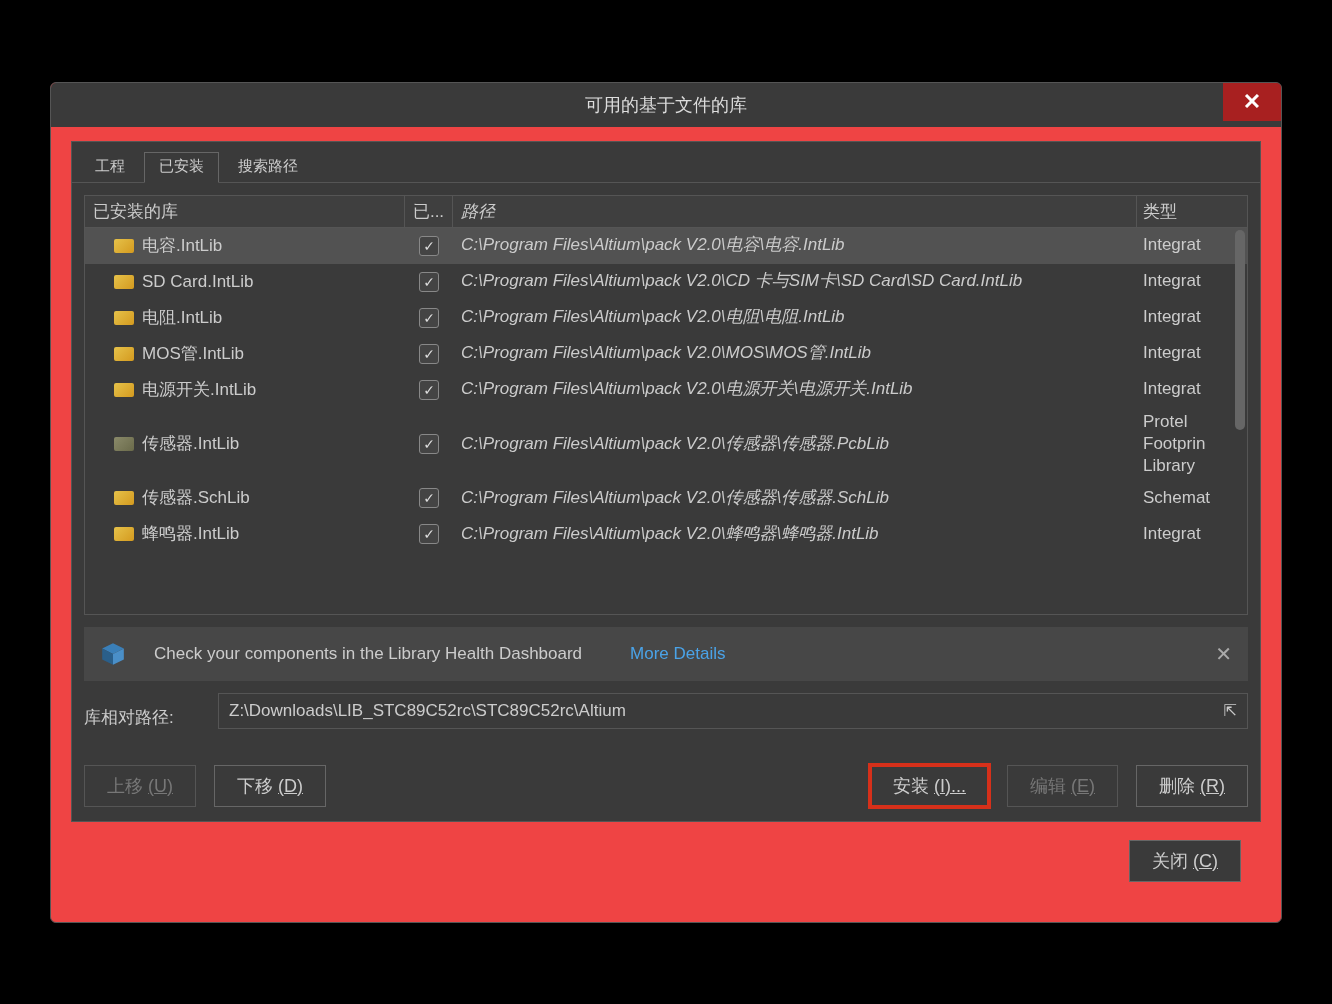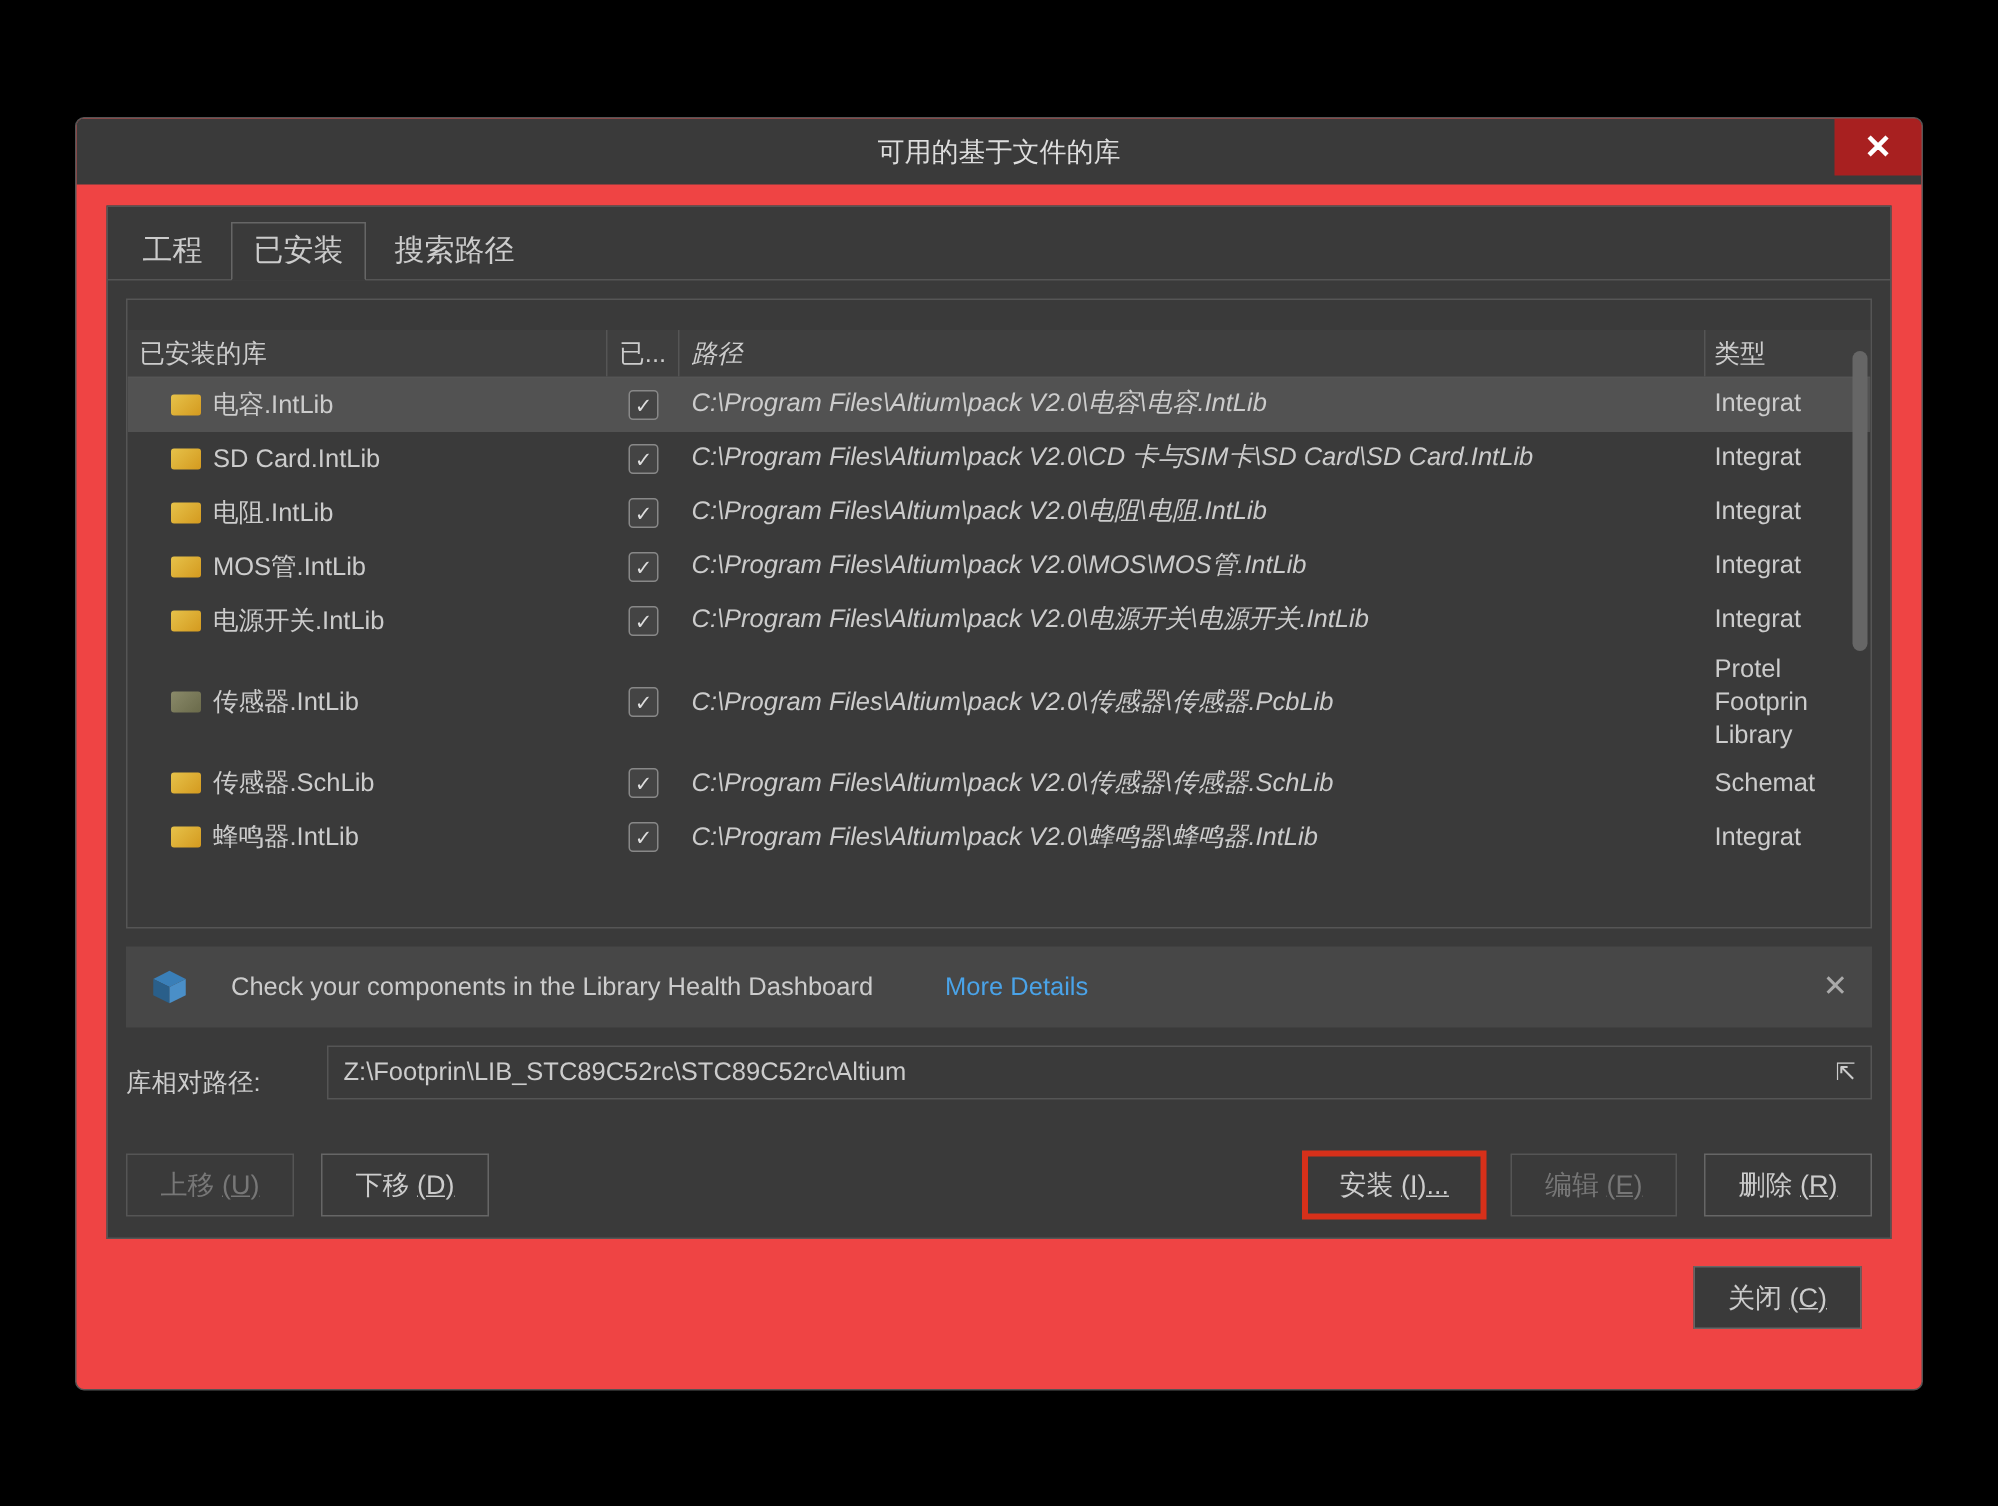--- a/index.html
+++ b/index.html
@@ -49,21 +49,21 @@
 }
 .tabs {
   display: flex;
   gap: 4px;
   padding: 10px 8px 0 8px;
   border-bottom: 1px solid #555;
 }
 .tab {
   padding: 4px 14px 6px 14px;
   color: #ccc;
-  font-size: 20px;
+  font-size: 15px;
   cursor: pointer;
   border: 1px solid transparent;
   border-bottom: none;
   margin-bottom: -1px;
 }
 .tab.active {
   border: 1px solid #666;
   border-bottom: 1px solid #3a3a3a;
   background: #3a3a3a;
 }
@@ -73,21 +73,20 @@
   height: 420px;
   overflow: hidden;
   position: relative;
 }
 .table-header {
   display: flex;
   background: #3f3f3f;
   border-bottom: 1px solid #555;
   height: 32px;
   align-items: center;
-  margin-top: 20px;
 }
 .col-name { width: 320px; padding-left: 8px; border-right: 1px solid #555; height:100%; display:flex; align-items:center;}
 .col-chk { width: 48px; text-align: center; border-right: 1px solid #555; height:100%; display:flex; align-items:center; justify-content:center;}
 .col-path { flex: 1; padding-left: 8px; border-right: 1px solid #555; height:100%; display:flex; align-items:center;font-style:italic;}
 .col-type { width: 110px; padding-left: 6px; height:100%; display:flex; align-items:center;}
 .table-body {
   height: 388px;
   overflow: hidden;
 }
 .row {
@@ -308,21 +307,21 @@
           <polygon points="22,7 12,12 12,22 22,17" fill="#4a8fc8"></polygon>
         </svg>
         <span class="info-text">Check your components in the Library Health Dashboard</span>
         <span class="info-link">More Details</span>
         <span class="info-close">✕</span>
       </div>
 
       <div class="path-row">
         <span class="path-label">库相对路径:</span>
         <div class="path-input">
-          <span>Z:\Footprin\LIB_STC89C52rc\STC89C52rc\Altium</span>
+          <span>Z:\Downloads\LIB_STC89C52rc\STC89C52rc\Altium</span>
           <span class="browse-icon">⇱</span>
         </div>
       </div>
 
       <div class="button-row">
         <div class="btn disabled"><span>上移 </span><span class="underline-key">(U)</span></div>
         <div class="btn"><span>下移 </span><span class="underline-key">(D)</span></div>
         <div class="spacer"></div>
         <div class="btn highlight"><span>安装 </span><span class="underline-key">(I)...</span></div>
         <div class="btn disabled"><span>编辑 </span><span class="underline-key">(E)</span></div>

